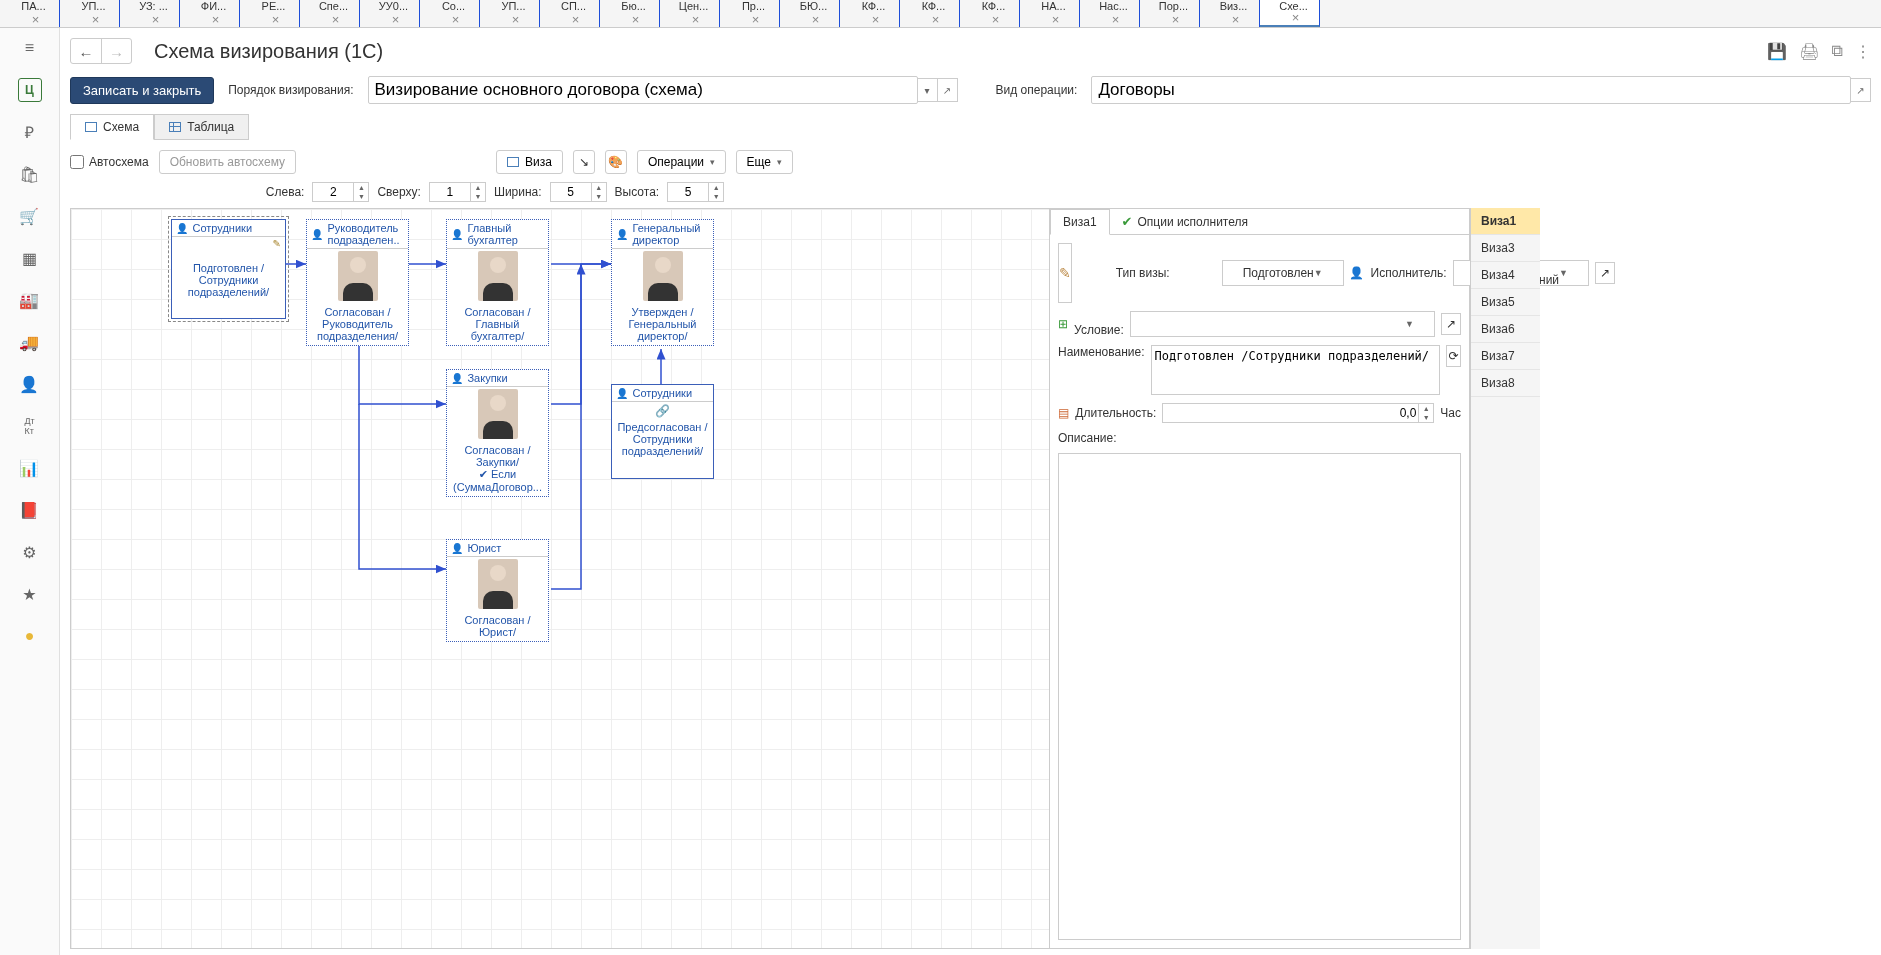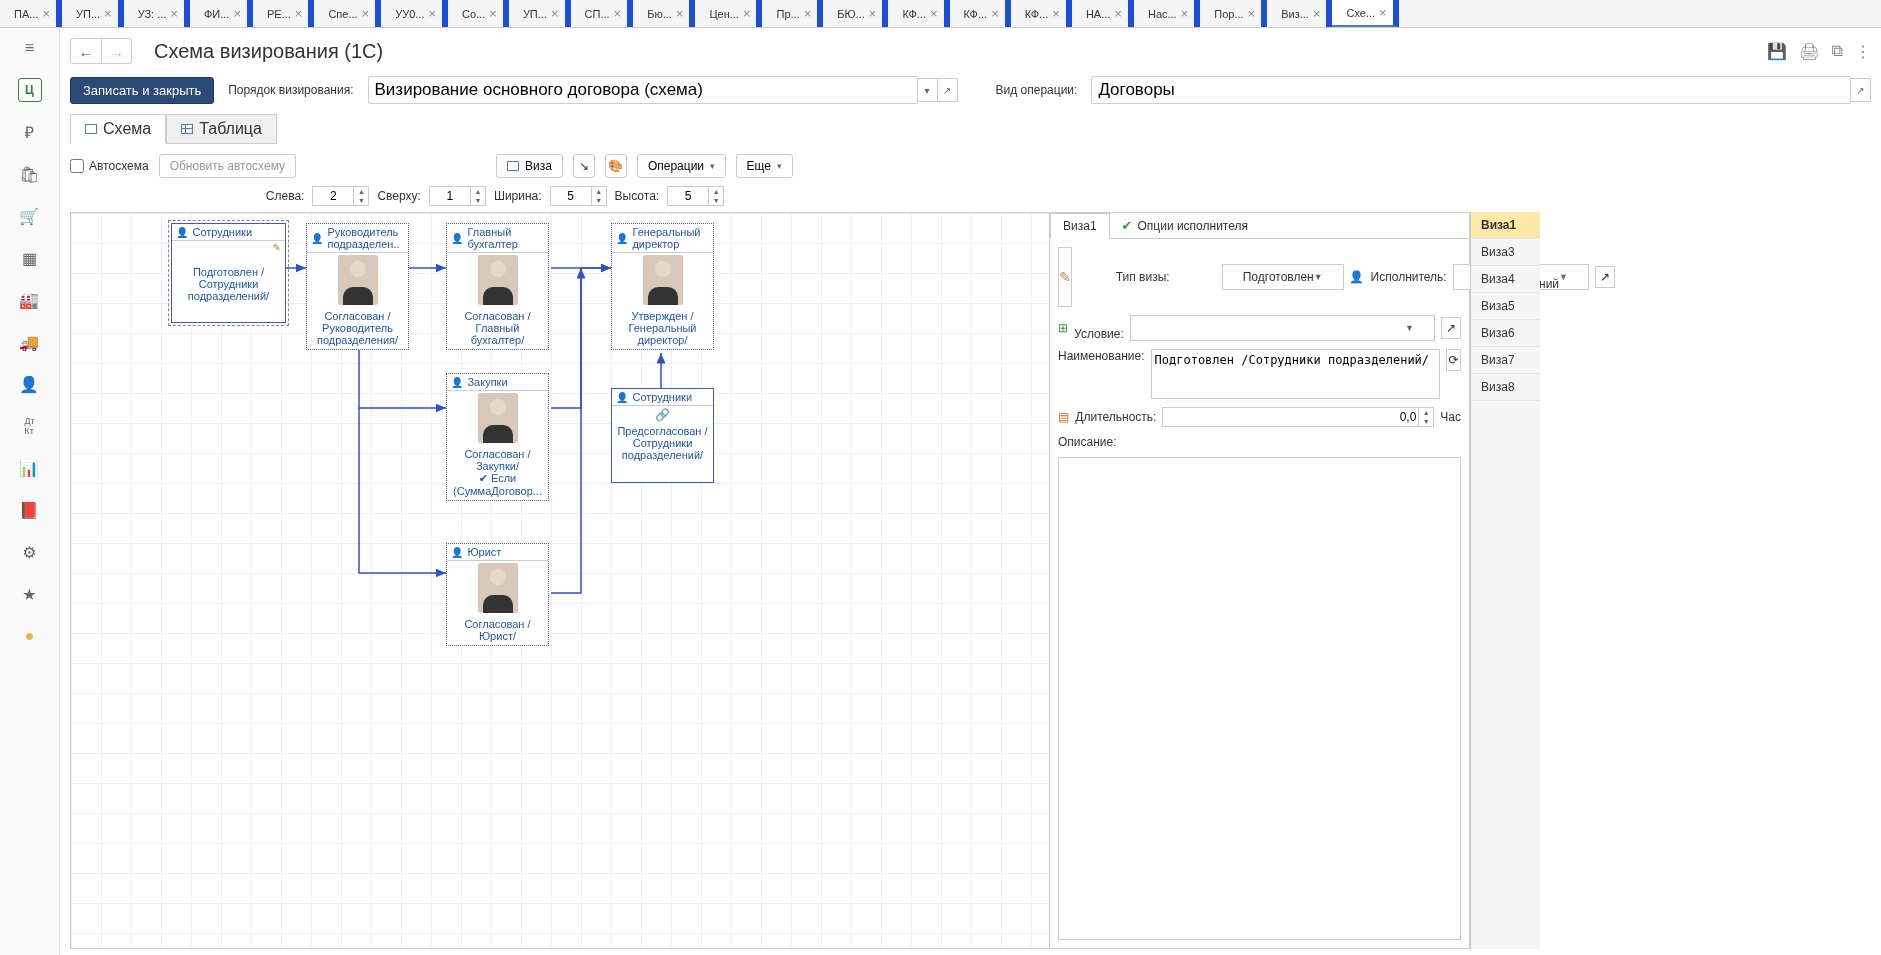--- a/index.html
+++ b/index.html
@@ -1,20 +1,20 @@
 <!DOCTYPE html>
 <html><head>
 <meta charset="utf-8">
 <style>
 * { box-sizing: border-box; margin: 0; padding: 0; }
 body { font-family: Arial, sans-serif; font-size: 12px; color: #333; background: #fff; overflow: hidden; width: 1881px; height: 955px; }
 
 
 .tabs-bar { display: flex; height: 28px; background: #f5f5f5; border-bottom: 1px solid #ccc; overflow: hidden; }
-.tab { display: flex; align-items: center; padding: 0 6px 0 14px; border-right: 6px solid #1d4ed8; font-size: 11px; color: #333; cursor: pointer; white-space: nowrap; max-width: 78px; min-width: 60px; }
+.tab { display: flex; align-items: center; padding: 0 6px 0 14px; border-right: 1px solid #1d4ed8; font-size: 11px; color: #333; cursor: pointer; white-space: nowrap; max-width: 78px; min-width: 60px; flex-direction: column; }
 .tab.active { background: #fff; border-bottom: 2px solid #4a7fb8; }
 .tab-label { overflow: hidden; text-overflow: ellipsis; flex: 1; }
 .tab-close { margin-left: 4px; color: #888; font-size: 13px; cursor: pointer; }
 
 
 .main { display: flex; height: calc(100% - 28px); }
 .sidebar { width: 60px; background: #fafafa; border-right: 1px solid #e0e0e0; display: flex; flex-direction: column; align-items: center; padding-top: 8px; gap: 18px; }
 .sb-icon { width: 24px; height: 24px; display: flex; align-items: center; justify-content: center; color: #666; cursor: pointer; font-size: 16px; }
 
 .content { flex: 1; display: flex; flex-direction: column; padding: 6px 10px; overflow: hidden; }
@@ -32,21 +32,21 @@
 .action-row { display: flex; align-items: center; gap: 14px; margin-top: 8px; }
 .btn-primary { background: #2b4a75; color: #fff; border: 1px solid #1f385a; padding: 5px 12px; border-radius: 3px; cursor: pointer; font-size: 13px;}
 .lbl { font-size: 12px; color: #333; }
 .field { border: 1px solid #ccc; border-radius: 2px; padding: 3px 6px; font-size: 17px; background: #fff; }
 .field.wide { width: 550px; }
 .field-wrap { display: flex; align-items: center; }
 .field-open { border: 1px solid #ccc; border-left: none; width: 20px; height: 24px; display: flex; align-items: center; justify-content: center; cursor: pointer; font-size: 10px; color: #666;}
 
 
 .subtabs { display: flex; align-items: center; margin-top: 10px; }
-.subtab { display: flex; align-items: center; gap: 6px; padding: 5px 14px; border: 1px solid #ccc; background: #f0f0f0; cursor: pointer; font-size: 16px; }
+.subtab { display: flex; align-items: center; gap: 6px; padding: 5px 14px; border: 1px solid #ccc; background: #f0f0f0; cursor: pointer; font-size: 12px; }
 .subtab.active { background: #fff; border-bottom-color: #fff; }
 .subtab-icon { width: 12px; height: 10px; border: 1.5px solid #4a7fb8; display: inline-block; position: relative;}
 .subtab-icon.table::before { content: ''; position: absolute; top: 3px; left: 0; right: 0; border-top: 1.5px solid #4a7fb8;}
 .subtab-icon.table::after { content: ''; position: absolute; left: 3px; top: 0; bottom: 0; border-left: 1.5px solid #4a7fb8;}
 
 
 .toolbar-row { display: flex; align-items: center; gap: 10px; margin-top: 10px; }
 .chk { display: flex; align-items: flex-end; gap: 5px; }
 .chk input { width: 14px; height: 14px; }
 .btn { border: 1px solid #ccc; background: #fff; padding: 4px 10px; border-radius: 3px; cursor: pointer; font-size: 12px; display: flex; align-items: center; gap: 6px;}

